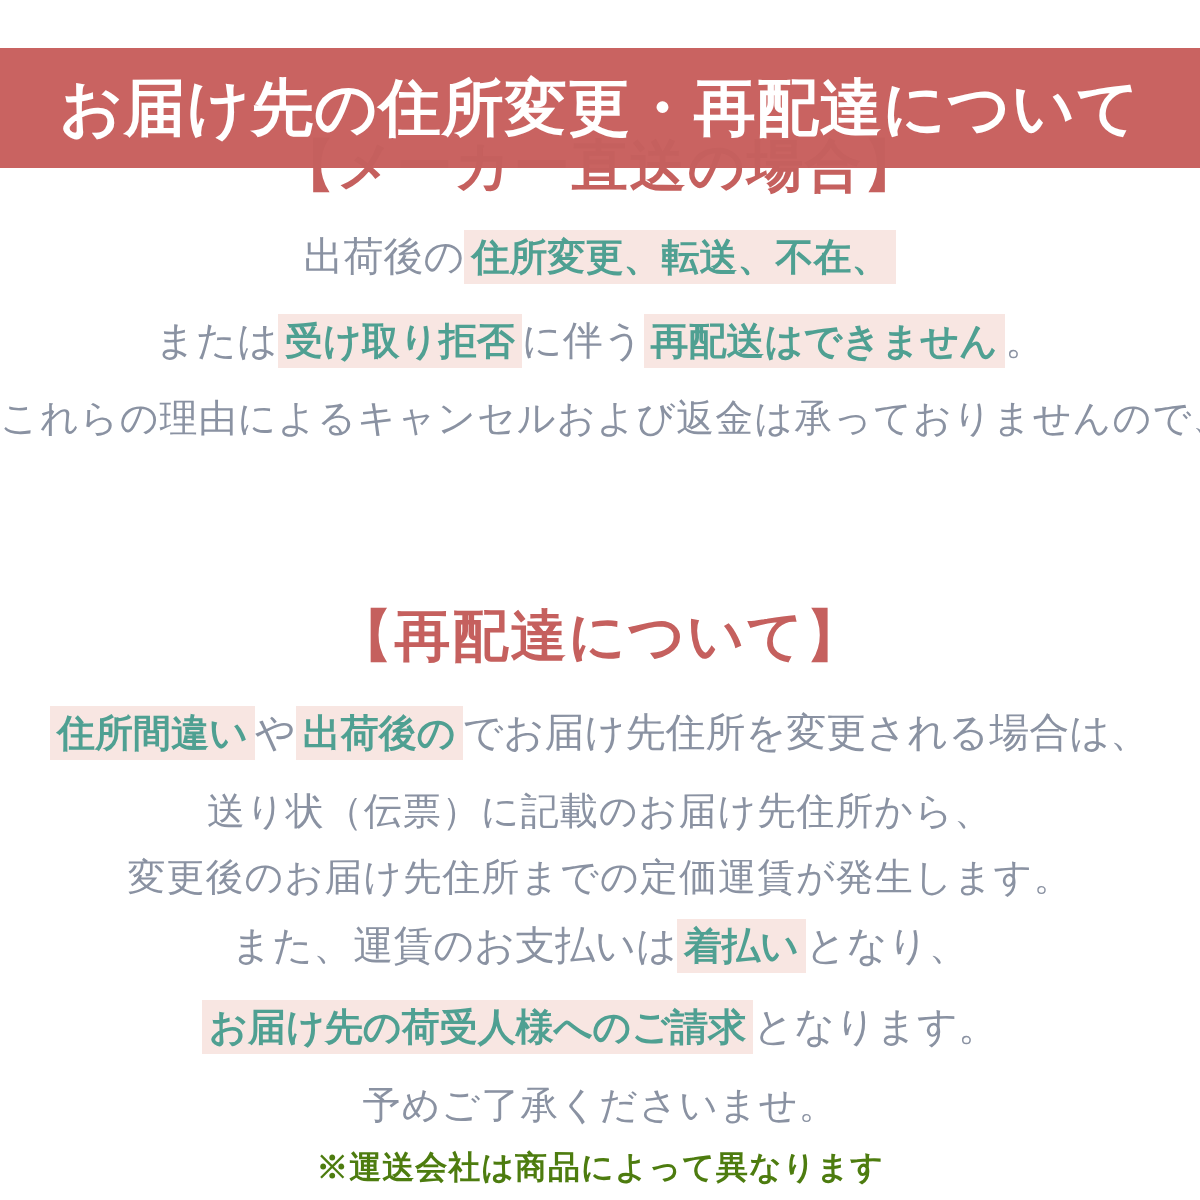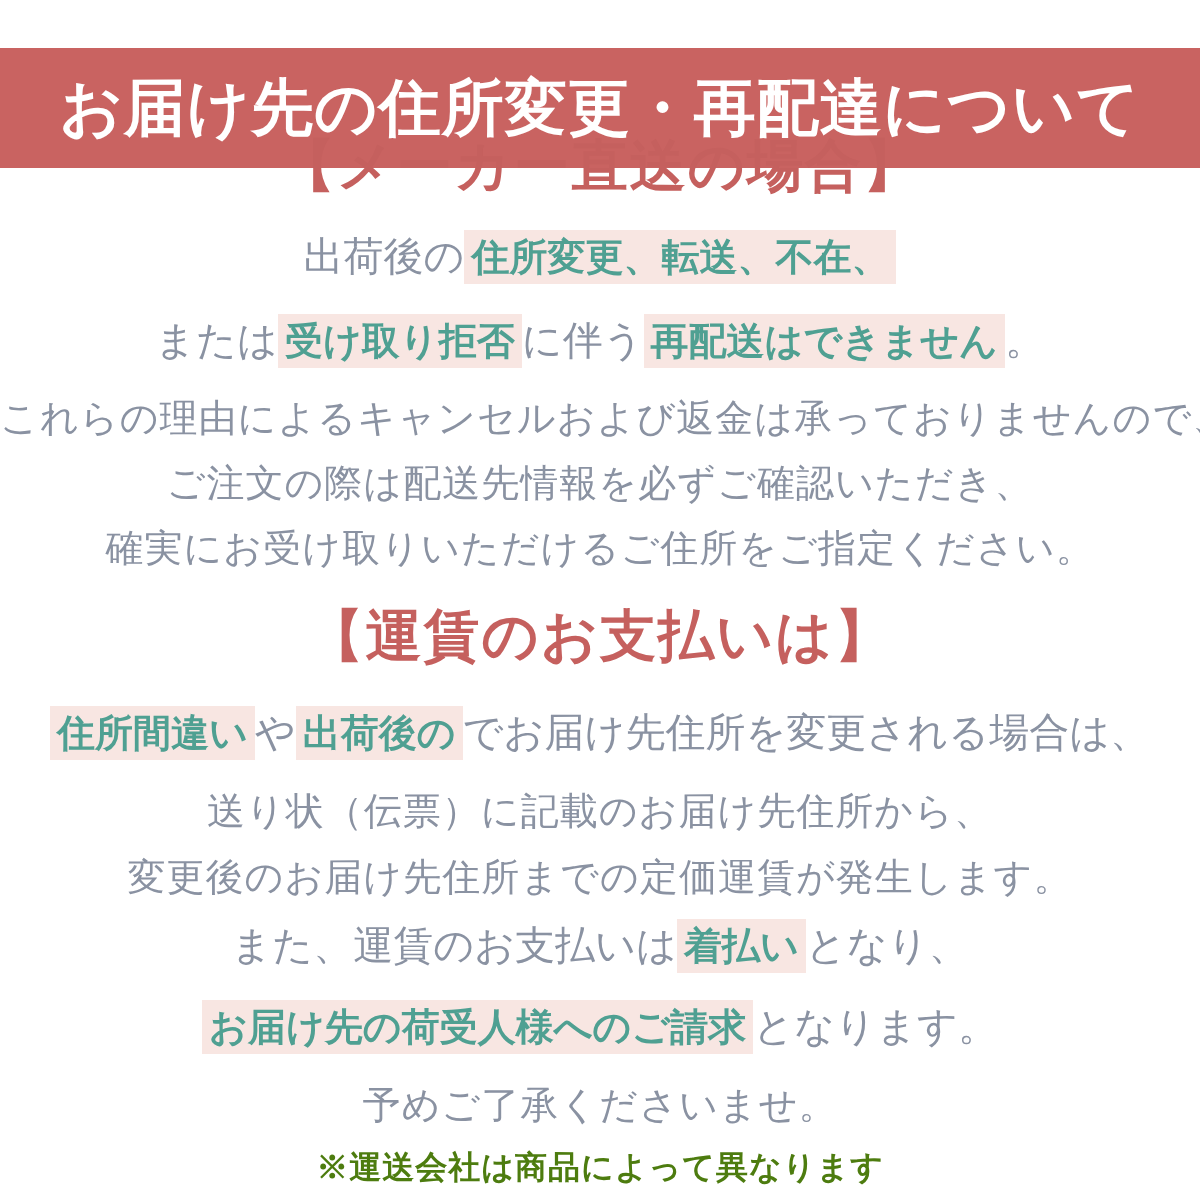--- a/index.html
+++ b/index.html
@@ -100,30 +100,24 @@
   </div>
 
   <div class="line l-b">
     <span class="gseg">または</span><span class="hl">受け取り拒否</span><span class="gseg">に伴う</span><span class="hl">再配送はできません</span><span class="gseg">。</span>
   </div>
 
   <div class="line l-c">
     <span class="gline">これらの理由によるキャンセルおよび返金は承っておりませんので、</span>
   </div>
 
-  <div class="line l-d">
-    <span class="gline">ご注文の際は配送先情報を必ずご確認いただき、</span>
-  </div>
 
-  <div class="line l-e">
-    <span class="gline">確実にお受け取りいただけるご住所をご指定ください。</span>
-  </div>
 
   <div class="line l-heading2">
-    <span class="heading">【運賃のお支払いは】</span>
+    <span class="heading">【再配達について】</span>
   </div>
 
   <div class="line l-f">
     <span class="hl">住所間違い</span><span class="gseg">や</span><span class="hl">出荷後の</span><span class="gseg">でお届け先住所を変更される場合は、</span>
   </div>
 
   <div class="line l-h">
     <span class="gline">変更後のお届け先住所までの定価運賃が発生します。</span>
   </div>
 

